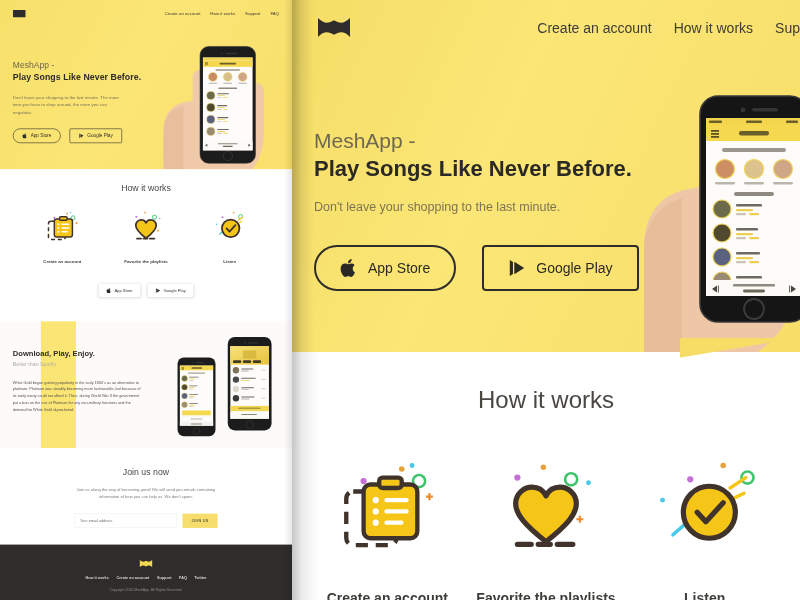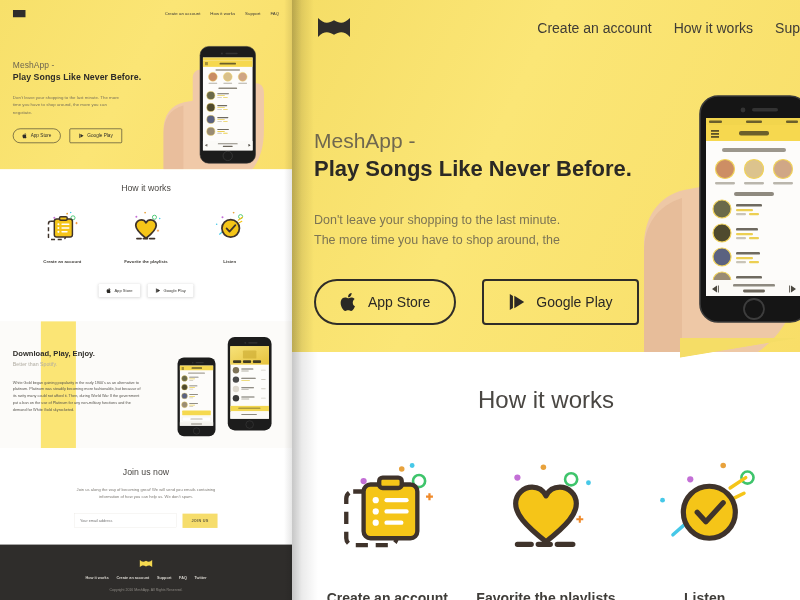--- a/index.html
+++ b/index.html
@@ -119,21 +119,21 @@
     content:""; position:absolute; left:0; top:0; width:22px; height:100%;
     background:linear-gradient(90deg, rgba(0,0,0,.16), rgba(0,0,0,0));
   }
   .r-nav { position:absolute; top:18px; left:0; width:508px; padding:0 0 0 26px; display:flex; align-items:center; }
   .r-nav-links { margin-left:auto; display:flex; gap:22px; padding-right:0; }
   .r-nav-links a { color:#3f3c36; font-size:14px; text-decoration:none; white-space:nowrap; }
 
   .r-copy { position:absolute; left:22px; top:129px; width:400px; }
   .r-pre { font-size:21px; color:#70684f; }
   .r-head { font-size:22px; color:#2b2925; font-weight:700; margin-top:3px; }
-  .r-body { margin-top:28px; font-size:12.5px; line-height:1.62; color:#7c7454; width:300px; }
+  .r-body { margin-top:15px; font-size:12.5px; line-height:1.62; color:#7c7454; width:300px; }
   .r-btns { margin-top:28px; display:flex; gap:26px; }
   .r-btn {
     display:flex; align-items:center; gap:10px;
     border:2px solid #2f2d29; color:#2b2925;
     padding:11px 24px; font-size:14px;
   }
   .r-btn.pill { border-radius:60px; }
   .r-btn.rect { border-radius:4px; }
 
   #r-phone { position:absolute; right:-18px; top:92px; }
@@ -498,21 +498,20 @@
           <a>How it works</a>
           <a>Sup</a>
         </nav>
       </div>
 
       <div class="r-copy">
         <div class="r-pre">MeshApp -</div>
         <div class="r-head">Play Songs Like Never Before.</div>
         <div class="r-body">
           <div>Don't leave your shopping to the last minute.</div>
-          <div>The more time you have to shop around, the</div>
         </div>
         <div class="r-btns">
           <div class="r-btn pill">
             <svg class="glyph" viewBox="0 0 20 22">
               <path d="M14.2 11.6c0-2.5 2-3.7 2.1-3.8-1.1-1.7-2.9-1.9-3.6-1.9-1.5-.2-3 .9-3.8.9-.8 0-2-.9-3.3-.8-1.7 0-3.2 1-4.1 2.5-1.7 3-.4 7.5 1.3 10 .8 1.2 1.8 2.5 3.1 2.5 1.2-.1 1.7-.8 3.2-.8s1.9.8 3.2.8c1.3 0 2.2-1.2 3-2.4.9-1.4 1.3-2.7 1.3-2.8-.1 0-2.4-1-2.4-3.6zM11.9 4.2c.7-.8 1.1-2 1-3.2-1 0-2.2.7-2.9 1.5-.6.7-1.2 1.9-1 3.1 1.1.1 2.2-.6 2.9-1.4z" fill="#2b2925"></path>
             </svg>
             <span>App Store</span>
           </div>
           <div class="r-btn rect">
             <svg class="glyph" viewBox="0 0 20 22">

